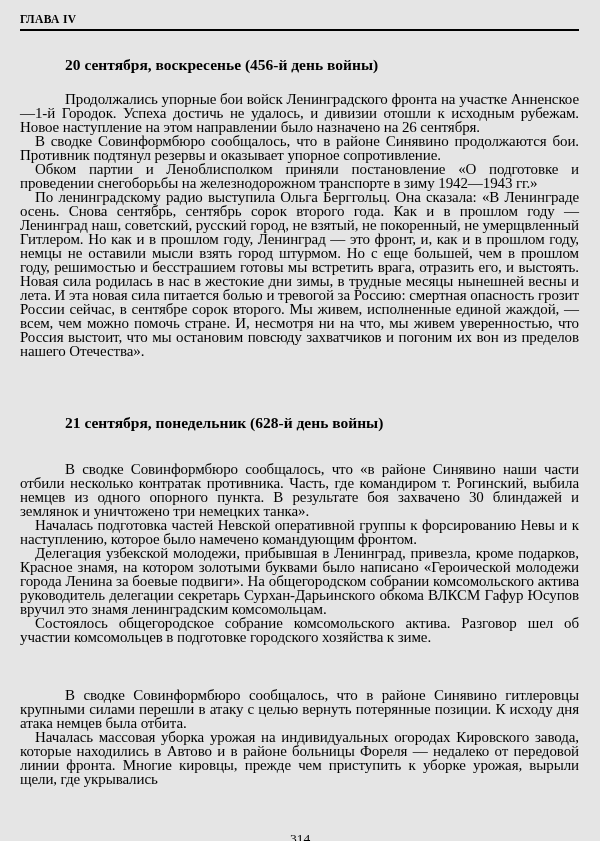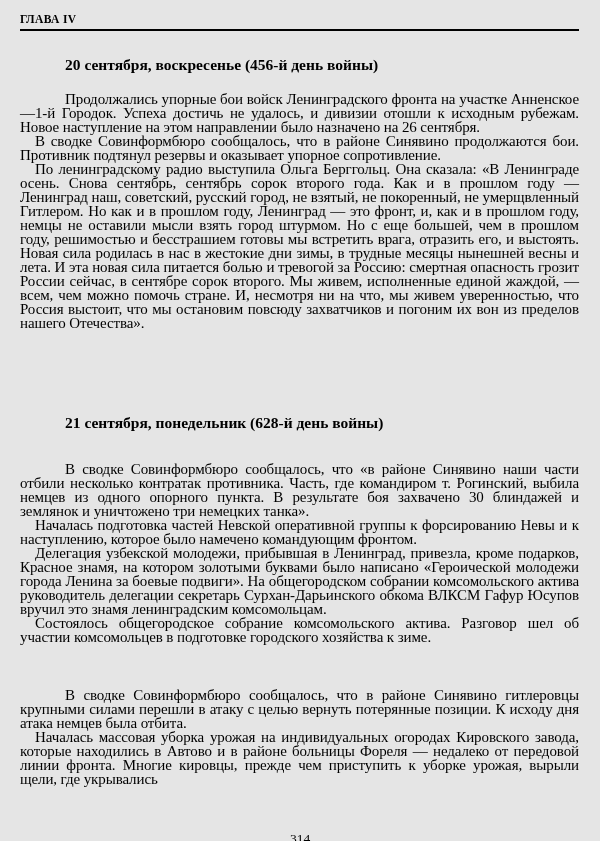--- a/index.html
+++ b/index.html
@@ -72,20 +72,21 @@
 <div class="page">
 
   <header class="runhead-wrap">
     <span>ГЛАВА IV</span>
   </header>
 
   <section class="section sec1">
     <h2 class="heading">20 сентября, воскресенье (456-й день войны)</h2>
     <p class="lead">Продолжались упорные бои войск Ленинградского фронта на участке Анненское—1-й Городок. Успеха достичь не удалось, и дивизии отошли к исходным рубежам. Новое наступление на этом направлении было назначено на 26 сентября.</p>
     <p>В сводке Совинформбюро сообщалось, что в районе Синявино продолжаются бои. Противник подтянул резервы и оказывает упорное сопротивление.</p>
+    <p>Обком партии и Леноблисполком приняли постановление «О подготовке и проведении снегоборьбы на железнодорожном транспорте в зиму 1942—1943 гг.»</p>
     <p>По ленинградскому радио выступила Ольга Берггольц. Она сказала: «В Ленинграде осень. Снова сентябрь, сентябрь сорок второго года. Как и в прошлом году — Ленинград наш, советский, русский город, не взятый, не покоренный, не умерщвленный Гитлером. Но как и в прошлом году, Ленинград — это фронт, и, как и в прошлом году, немцы не оставили мысли взять город штурмом. Но с еще большей, чем в прошлом году, решимостью и бесстрашием готовы мы встретить врага, отразить его, и выстоять. Новая сила родилась в нас в жестокие дни зимы, в трудные месяцы нынешней весны и лета. И эта новая сила питается болью и тревогой за Россию: смертная опасность грозит России сейчас, в сентябре сорок второго. Мы живем, исполненные единой жаждой, — всем, чем можно помочь стране. И, несмотря ни на что, мы живем уверенностью, что Россия выстоит, что мы остановим повсюду захватчиков и погоним их вон из пределов нашего Отечества».</p>
   </section>
 
   <section class="section sec2">
     <h2 class="heading">21 сентября, понедельник (628-й день войны)</h2>
     <p class="lead">В сводке Совинформбюро сообщалось, что «в районе Синявино наши части отбили несколько контратак противника. Часть, где командиром т. Рогинский, выбила немцев из одного опорного пункта. В результате боя захвачено 30 блиндажей и землянок и уничтожено три немецких танка».</p>
     <p>Началась подготовка частей Невской оперативной группы к форсированию Невы и к наступлению, которое было намечено командующим фронтом.</p>
     <p>Делегация узбекской молодежи, прибывшая в Ленинград, привезла, кроме подарков, Красное знамя, на котором золотыми буквами было написано «Героической молодежи города Ленина за боевые подвиги». На общегородском собрании комсомольского актива руководитель делегации секретарь Сурхан-Дарьинского обкома ВЛКСМ Гафур Юсупов вручил это знамя ленинградским комсомольцам.</p>
     <p>Состоялось общегородское собрание комсомольского актива. Разговор шел об участии комсомольцев в подготовке городского хозяйства к зиме.</p>
   </section>

